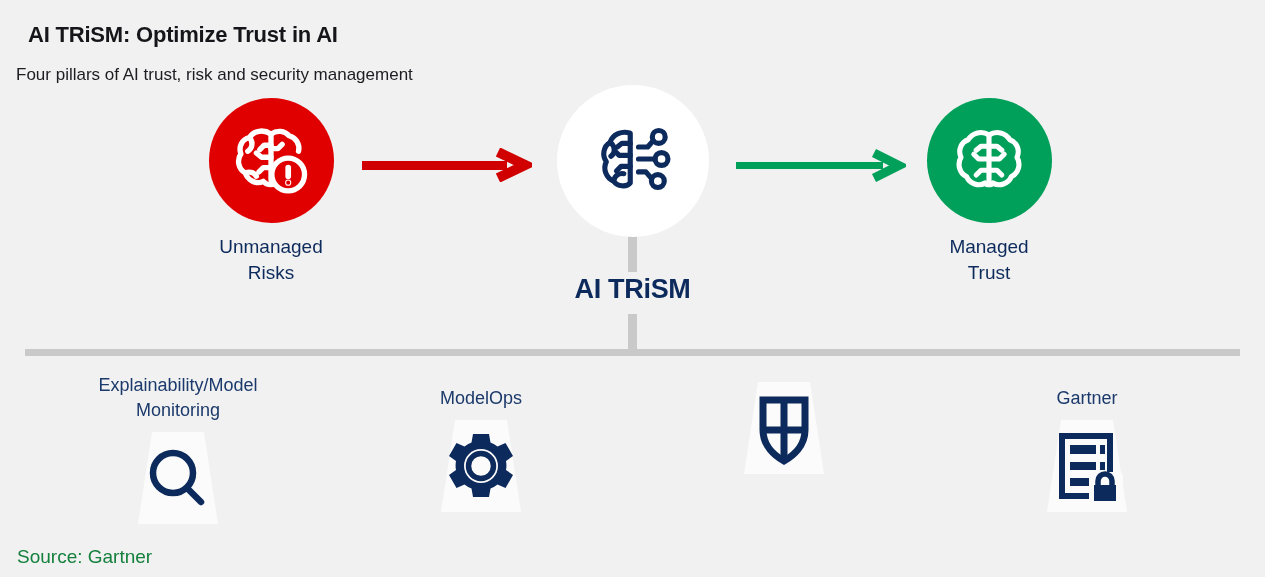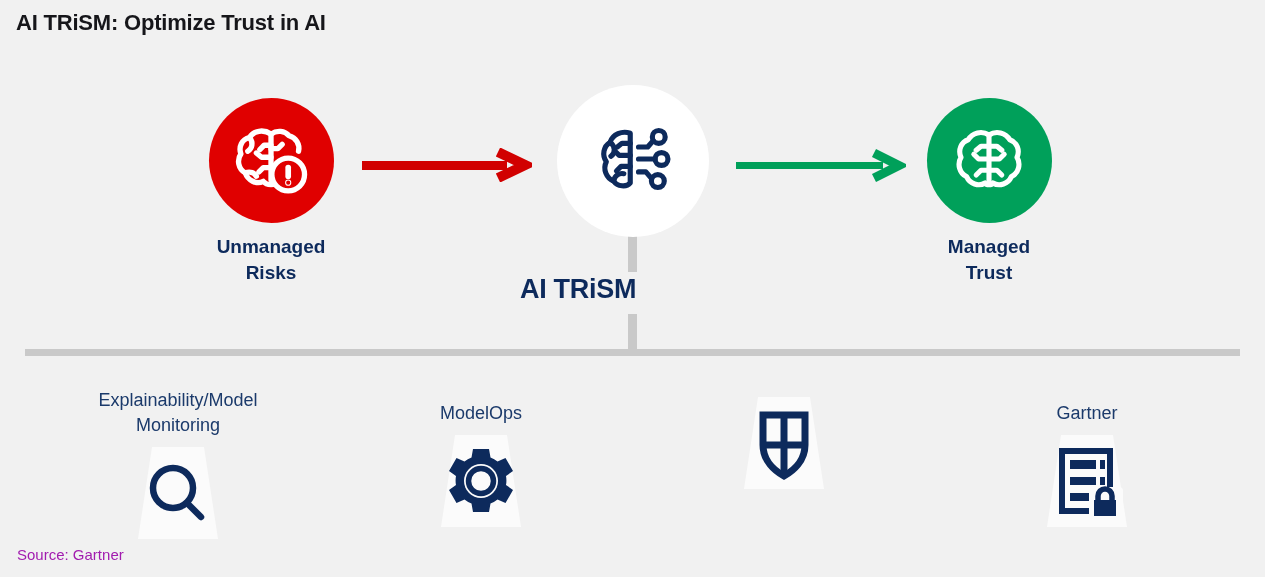--- a/index.html
+++ b/index.html
@@ -17,21 +17,21 @@
   }
 
   
   #header { position: absolute; left: 16px; top: 8px; }
   #title {
     font-size: 22px;
     font-weight: bold;
     color: #16161a;
     letter-spacing: -0.2px;
     line-height: 30px;
-    margin: 0;
+    margin: 12px;
     white-space: nowrap;
   }
   #subtitle {
     font-size: 17px;
     font-weight: normal;
     color: #1c1c22;
     line-height: 26px;
     margin: 2px 0 0 0;
     white-space: nowrap;
   }
@@ -46,37 +46,37 @@
     display: flex;
     align-items: center;
     justify-content: center;
     margin: 0 auto;
   }
   .circle-sm { width: 125px; height: 125px; }
   .circle-lg { width: 152px; height: 152px; background: #ffffff; }
 
   .node-label {
     font-size: 19px;
-    font-weight: 700;
+    font-weight: 400;
     line-height: 26px;
     color: #0d2a5c;
     margin-top: 11px;
     white-space: pre-line;
   }
 
   #node-unmanaged { left: 180px; top: 98px; width: 182px; }
   #node-center    { left: 545px; top: 85px; width: 175px; }
   #node-managed   { left: 898px; top: 98px; width: 182px; }
 
   #center-label {
     position: absolute;
     left: 520px;
     top: 274px;
     width: 225px;
-    text-align: left;
+    text-align: center;
     font-size: 27px;
     font-weight: bold;
     letter-spacing: -0.3px;
     color: #0d2a5c;
   }
 
   
   .connector {
     position: absolute;
     left: 628px;
@@ -95,21 +95,21 @@
   #divider {
     position: absolute;
     left: 25px;
     top: 349px;
     width: 1215px;
     height: 7px;
     background: #c9c9c9;
   }
 
   
-  #pillars { position: absolute; left: 0; top: 380px; width: 1167px; height: 170px; }
+  #pillars { position: absolute; left: 0; top: 365px; width: 1167px; height: 170px; }
   .pillar { position: absolute; text-align: center; }
   .pillar-label {
     font-size: 18px;
     line-height: 25px;
     color: #1b3a6b;
     white-space: pre-line;
   }
   .pillar-icon-wrap {
     margin: 9px auto 0 auto;
     width: 110px;
@@ -120,29 +120,30 @@
   #pillar-0 { left: 78px;  top: 8px;  width: 200px; }
   #pillar-1 { left: 382px; top: 21px; width: 198px; }
   #pillar-2 { left: 685px; top: 8px;  width: 198px; }
   #pillar-3 { left: 988px; top: 21px; width: 198px; }
 
   
   #footer {
     position: absolute;
     left: 17px;
     top: 546px;
-    font-size: 15px;
-    color: #a21caf;
+    font-size: 19px;
+    color: #15803d;
   }
 </style>
 </head>
 <body>
 
 <div id="header">
   <div id="title">AI TRiSM: Optimize Trust in AI</div>
+  <div id="subtitle">Four pillars of AI trust, risk and security management</div>
 </div>
 
 <div id="flow">
 
   <div class="connector" id="connector-top"></div>
   <div class="connector" id="connector-bottom"></div>
 
   <div class="node" id="node-unmanaged">
     <div class="circle circle-sm" style="background:#e00000;">
       <span>

